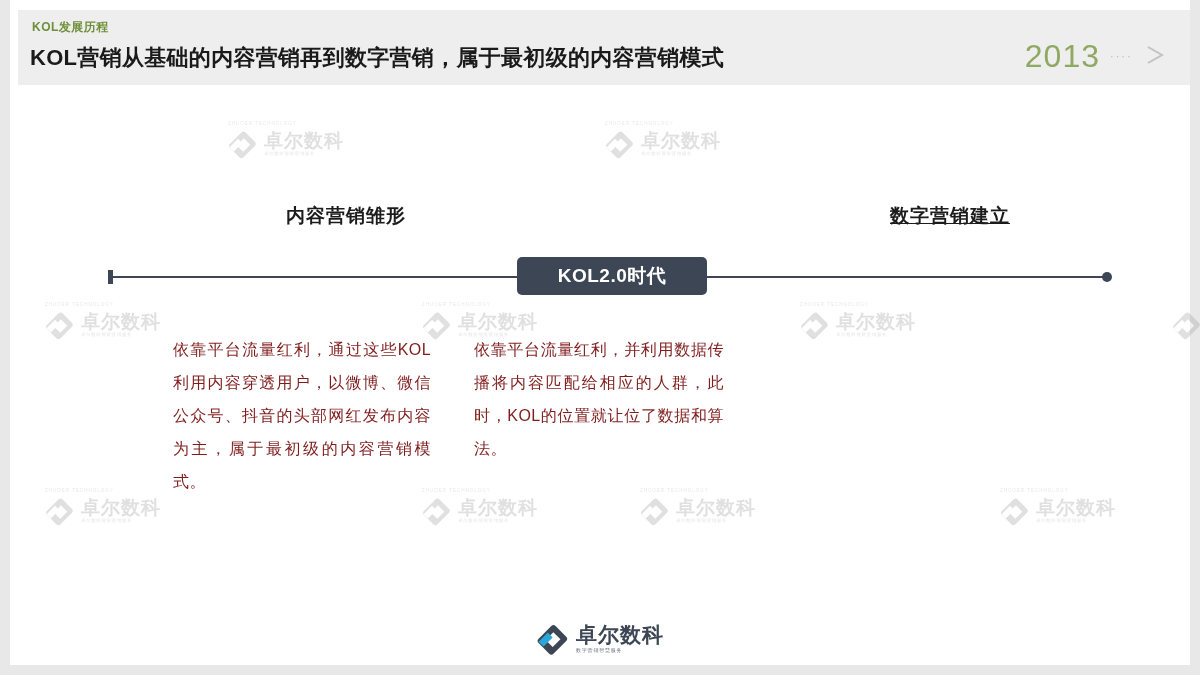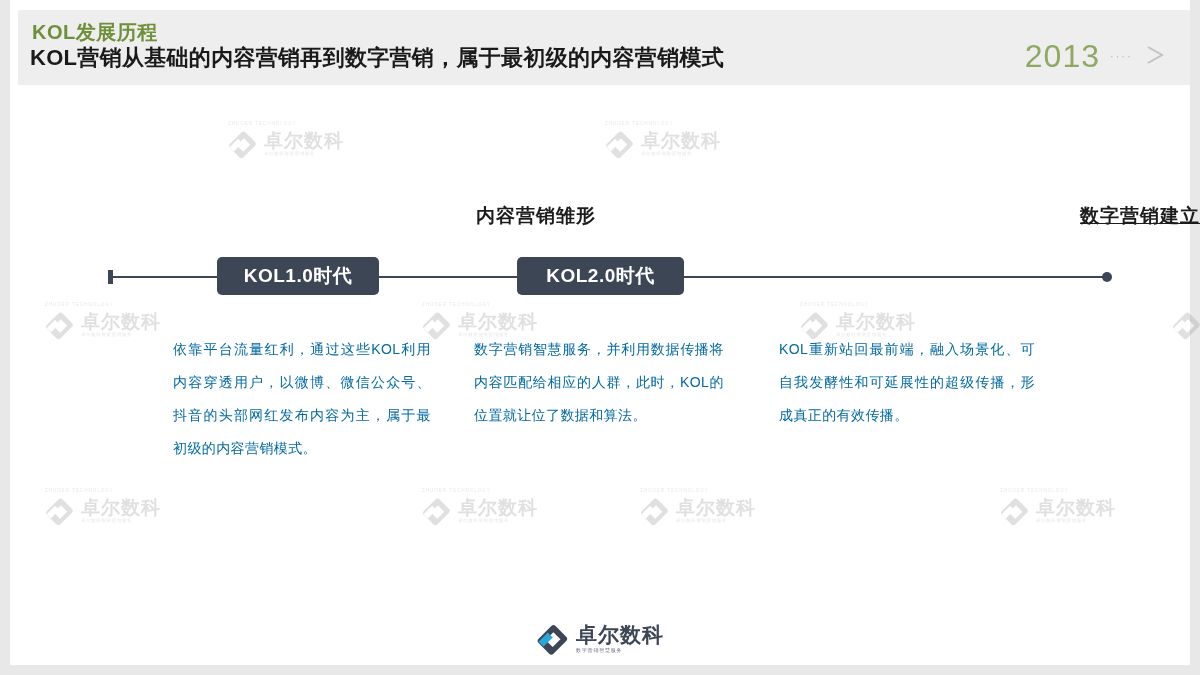--- a/index.html
+++ b/index.html
@@ -59,21 +59,21 @@
     left: 0;
     top: 0;
     width: 8px;
     height: 75px;
     background: #ffffff;
   }
   .header-kicker {
     position: absolute;
     left: 22px;
     top: 9px;
-    font-size: 20px;
+    font-size: 12px;
     font-weight: bold;
     color: #6f8f3a;
     letter-spacing: 0.5px;
   }
   .header-title {
     position: absolute;
     left: 20px;
     top: 33px;
     font-size: 22px;
     font-weight: bold;
@@ -144,21 +144,21 @@
     width: 310px;
   }
   .col-1 { left: 143px; }
   .col-2 { left: 445px; }
   .col-3 { left: 752px; }
 
   .col-heading {
     position: absolute;
     top: 203px;
     width: 310px;
-    text-align: right;
+    text-align: left;
     font-size: 19px;
     font-weight: bold;
     color: #1c1c1c;
     letter-spacing: 1px;
   }
   .col-1 .col-heading { left: 143px; }
   .col-2 .col-heading { left: 445px; text-decoration: underline; }
 
   .pill {
     position: absolute;
@@ -169,29 +169,29 @@
     background: #3c4654;
     color: #ffffff;
     font-size: 19px;
     font-weight: bold;
     text-align: center;
     letter-spacing: 0.5px;
     padding: 0 20px;
     box-sizing: border-box;
   }
   .pill-1 { left: 217px; width: 162px; }
-  .pill-2 { left: 517px; width: 167px; }
+  .pill-2 { left: 517px; width: 190px; }
   .pill-3 { left: 824px; width: 167px; }
 
   .body-text {
     position: absolute;
     top: 333px;
-    font-size: 14px;
+    font-size: 16px;
     line-height: 33px;
-    color: #0369a1;
+    color: #7f1d1d;
     letter-spacing: 0.4px;
     text-align: justify;
   }
   .body-1 { left: 173px; width: 258px; }
   .body-2 { left: 474px; width: 250px; }
   .body-3 { left: 779px; width: 256px; }
 
   
   .wm {
     position: absolute;
@@ -479,33 +479,31 @@
     </div>
   </div>
 
   <div class="timeline-line"></div>
   <div class="timeline-cap-left"></div>
   <div class="timeline-cap-right"></div>
 
   <div class="col col-1">
     <div class="col-heading">内容营销雏形</div>
   </div>
-  <div class="pill pill-1">KOL1.0时代</div>
   <div class="body-text body-1">依靠平台流量红利，通过这些KOL利用内容穿透用户，以微博、微信公众号、抖音的头部网红发布内容为主，属于最初级的内容营销模式。</div>
 
   <div class="col col-2">
     <div class="col-heading">数字营销建立</div>
   </div>
   <div class="pill pill-2">KOL2.0时代</div>
-  <div class="body-text body-2">数字营销智慧服务，并利用数据传播将内容匹配给相应的人群，此时，KOL的位置就让位了数据和算法。</div>
+  <div class="body-text body-2">依靠平台流量红利，并利用数据传播将内容匹配给相应的人群，此时，KOL的位置就让位了数据和算法。</div>
 
   <div class="col col-3">
     
   </div>
-  <div class="body-text body-3">KOL重新站回最前端，融入场景化、可自我发酵性和可延展性的超级传播，形成真正的有效传播。</div>
 
   <div class="footer-logo">
     <div class="fl-mark">
       <div class="logo-shape">
           <div class="d-outer"></div>
           <div class="d-inner"></div>
           <div class="d-tick"></div>
         </div>
     </div>
     <div class="fl-text">

